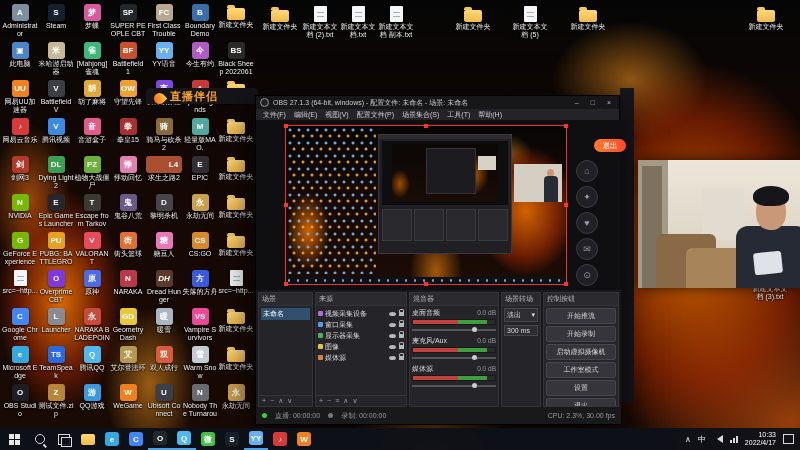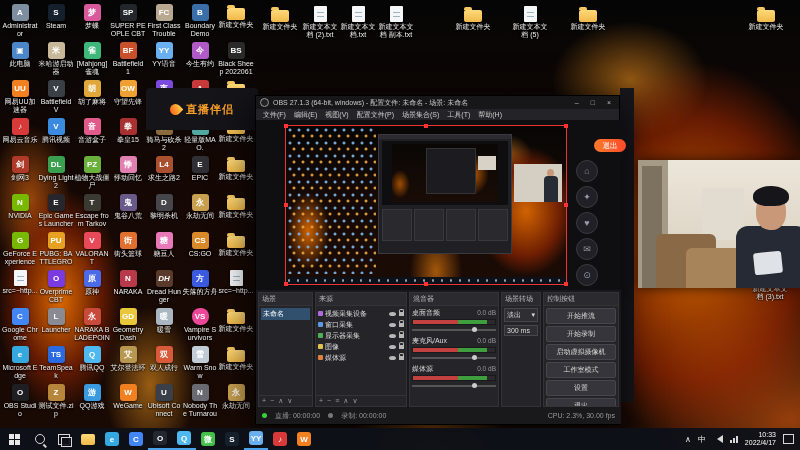--- a/index.html
+++ b/index.html
@@ -29,22 +29,22 @@
   .dicon-img.folder::before{content:'';position:absolute;top:-3px;left:0;width:8px;height:3px;
              background:#f4c85e;border-radius:2px 2px 0 0;}
   .dicon-img.doc{width:13px;height:16px;border-radius:1px;background:#f4f6f8;
              background-image:repeating-linear-gradient(180deg,transparent 0 3px,#9fb2c4 3px 4px);
              background-size:7px 10px;background-position:3px 3px;background-repeat:no-repeat;}
   .dicon-label{font-size:7px;line-height:8px;color:#f2f2f2;text-align:center;width:36px;
              max-height:16px;overflow:hidden;word-break:break-all;
              text-shadow:0 1px 2px #000,0 0 2px #000;}
 
   
-  .companion-logo{position:absolute;left:146px;top:88px;width:112px;height:42px;background:#141419;
-             border-radius:4px 4px 0 0;display:flex;align-items:center;gap:5px;padding:0 24px;
+  .companion-logo{position:absolute;left:146px;top:88px;width:112px;height:16px;background:#141419;
+             border-radius:4px 4px 0 0;display:flex;align-items:flex-end;gap:5px;padding:0 8px;
              box-sizing:border-box;z-index:6;}
   .flame-ico{width:11px;height:11px;flex:none;background:linear-gradient(200deg,#ffd24a,#ff5a10);
              border-radius:50% 0 50% 50%;transform:rotate(45deg);}
   .companion-logo-text{font-size:11px;font-weight:bold;color:#ffa22a;letter-spacing:1px;}
   .companion-strip{position:absolute;left:620px;top:88px;width:14px;height:314px;background:#17171c;z-index:6;}
   .companion-exit{position:absolute;left:594px;top:139px;width:32px;height:13px;z-index:20;
              background:linear-gradient(90deg,#ff7a2a,#ff4a2a);border-radius:7px;color:#fff;
              font-size:7.5px;display:flex;align-items:center;justify-content:center;}
   #companion-toolbar{position:absolute;inset:0;z-index:20;pointer-events:none;}
   .comp-circle{position:absolute;left:576px;width:20px;height:20px;border-radius:50%;
@@ -310,21 +310,21 @@
       </div>
       <div class="dicon">
         <div class="dicon-img app" style="background: rgb(106, 176, 58);">PZ</div>
         <div class="dicon-label">植物大战僵尸</div>
       </div>
       <div class="dicon">
         <div class="dicon-img app" style="background: rgb(224, 128, 176);">悸</div>
         <div class="dicon-label">悸动回忆</div>
       </div>
       <div class="dicon">
-        <div class="dicon-img app" style="background: rgb(168, 80, 48);">L4</div>
+        <div class="dicon-img app" style="background: rgb(168, 80, 48); padding-left: 19px;">L4</div>
         <div class="dicon-label">求生之路2</div>
       </div>
       <div class="dicon">
         <div class="dicon-img app" style="background: rgb(47, 47, 53);">E</div>
         <div class="dicon-label">EPIC</div>
       </div>
       <div class="dicon">
         <div class="dicon-img folder"></div>
         <div class="dicon-label">新建文件夹</div>
       </div>
@@ -426,21 +426,21 @@
       </div>
       <div class="dicon">
         <div class="dicon-img app" style="background: rgb(232, 200, 58);">GD</div>
         <div class="dicon-label">Geometry Dash</div>
       </div>
       <div class="dicon">
         <div class="dicon-img app" style="background: rgb(170, 182, 194);">暖</div>
         <div class="dicon-label">暖雪</div>
       </div>
       <div class="dicon">
-        <div class="dicon-img app" style="background: #ec4899; border-radius: 8px;">VS</div>
+        <div class="dicon-img app" style="background: #ec4899;">VS</div>
         <div class="dicon-label">Vampire Survivors</div>
       </div>
       <div class="dicon">
         <div class="dicon-img folder"></div>
         <div class="dicon-label">新建文件夹</div>
       </div>
       <div class="dicon">
         <div class="dicon-img app" style="background: rgb(53, 168, 224);">e</div>
         <div class="dicon-label">Microsoft Edge</div>
       </div>

